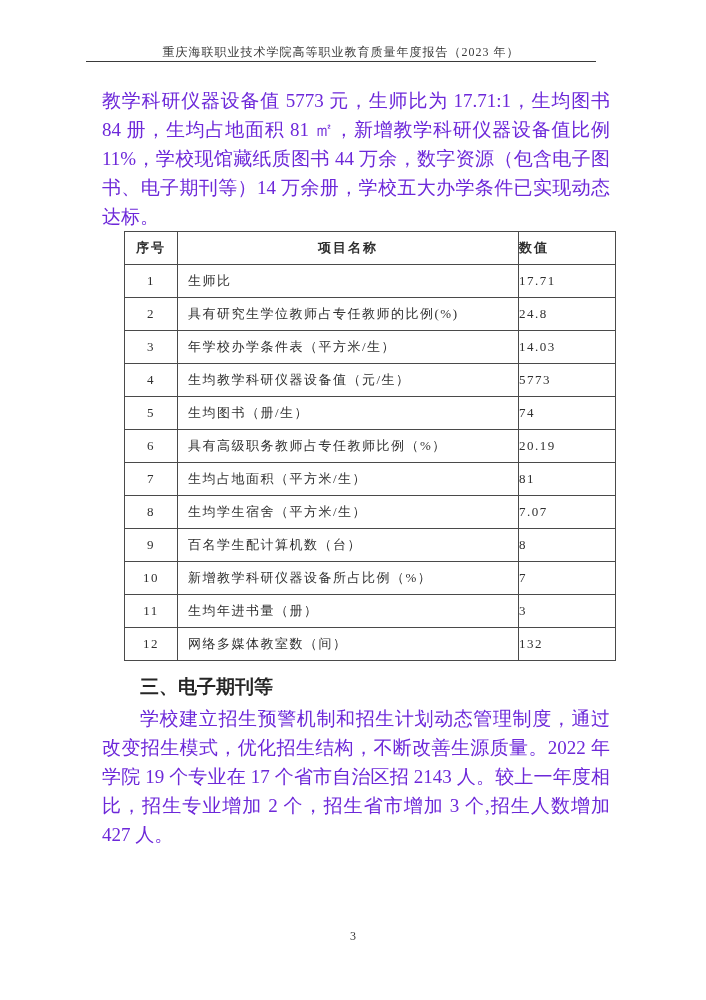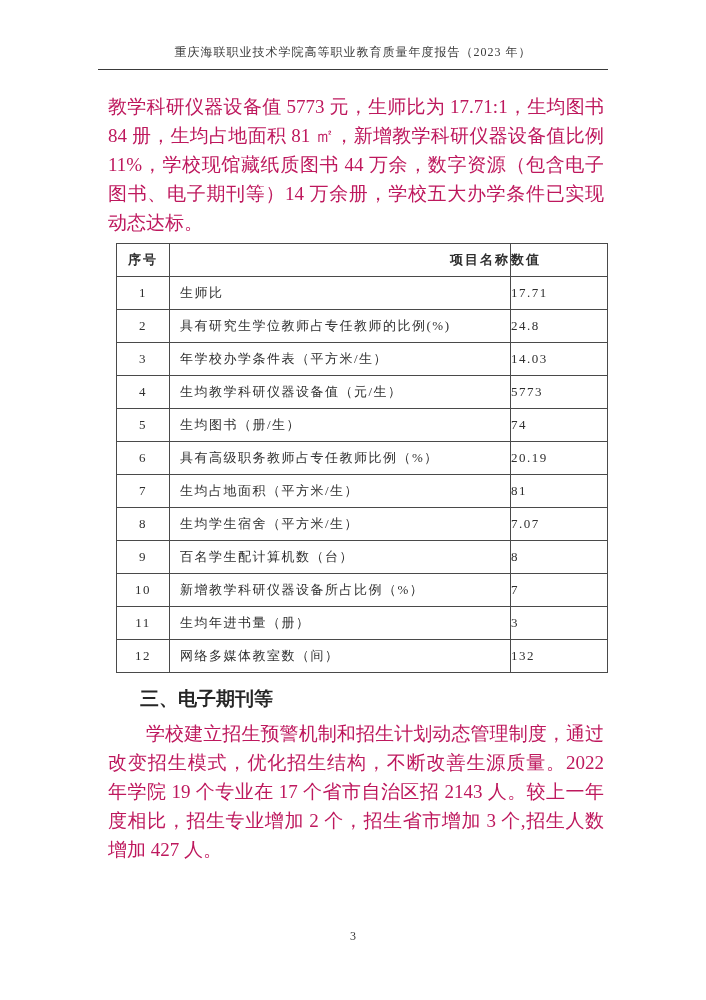--- a/index.html
+++ b/index.html
@@ -12,73 +12,72 @@
     width: 706px;
     height: 1000px;
     background: #ffffff;
     font-family: "Liberation Serif", "DejaVu Serif", serif;
     color: #2b2b2b;
     overflow: hidden;
   }
   .header {
     position: absolute;
     top: 44px;
-    left: 98px;
+    left: 86px;
     width: 510px;
     text-align: center;
     font-size: 12px;
     letter-spacing: 1px;
     color: #3a3a3a;
-    padding-bottom: 8px;
     border-bottom: 1.5px solid #3a3a3a;
   }
   .content {
     position: absolute;
     top: 86px;
     left: 102px;
     width: 508px;
   }
   .para {
-    margin: 6px;
+    margin: 0;
     font-size: 19px;
     line-height: 29px;
     text-align: justify;
-    color: #be185d;
+    color: #6d28d9;
   }
   .para.indent {
     text-indent: 2em;
   }
   .table-title {
     margin: 13px 0 7px 0;
     text-align: center;
     font-size: 17px;
     font-weight: bold;
     letter-spacing: 1px;
     color: #222;
   }
   table.cond {
     border-collapse: collapse;
     width: 490px;
-    margin-left: 14px;
+    margin-left: 22px;
     table-layout: fixed;
   }
   table.cond th, table.cond td {
     border: 1px solid #4a4a4a;
     height: 32px;
     font-size: 13px;
     letter-spacing: 1.5px;
     font-weight: normal;
     color: #2f2f2f;
     padding: 0;
     vertical-align: middle;
   }
   table.cond th { font-weight: bold; letter-spacing: 2px; }
   .col-num   { width: 52px;  text-align: center; }
   .col-name  { width: 340px; text-align: left; padding-left: 10px !important; }
-  th.col-name { text-align: right; padding-left: 0 !important; }
+  th.col-name { text-align: center; padding-left: 0 !important; }
   .col-value { width: 96px;  text-align: left; letter-spacing: 1px; }
   .section-heading {
     margin: 11px 0 3px 0;
     font-size: 19px;
     line-height: 29px;
     font-weight: bold;
     text-indent: 2em;
     font-family: "Liberation Sans", "DejaVu Sans", sans-serif;
     color: #262626;
   }

